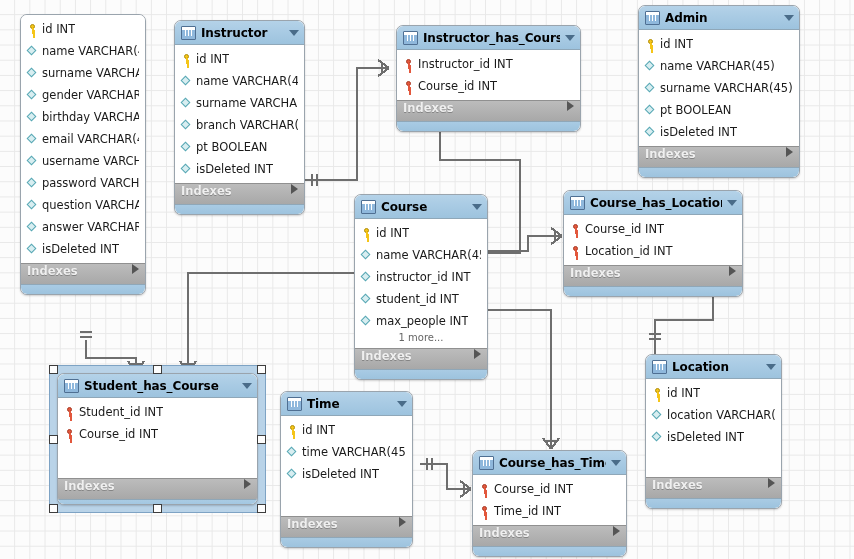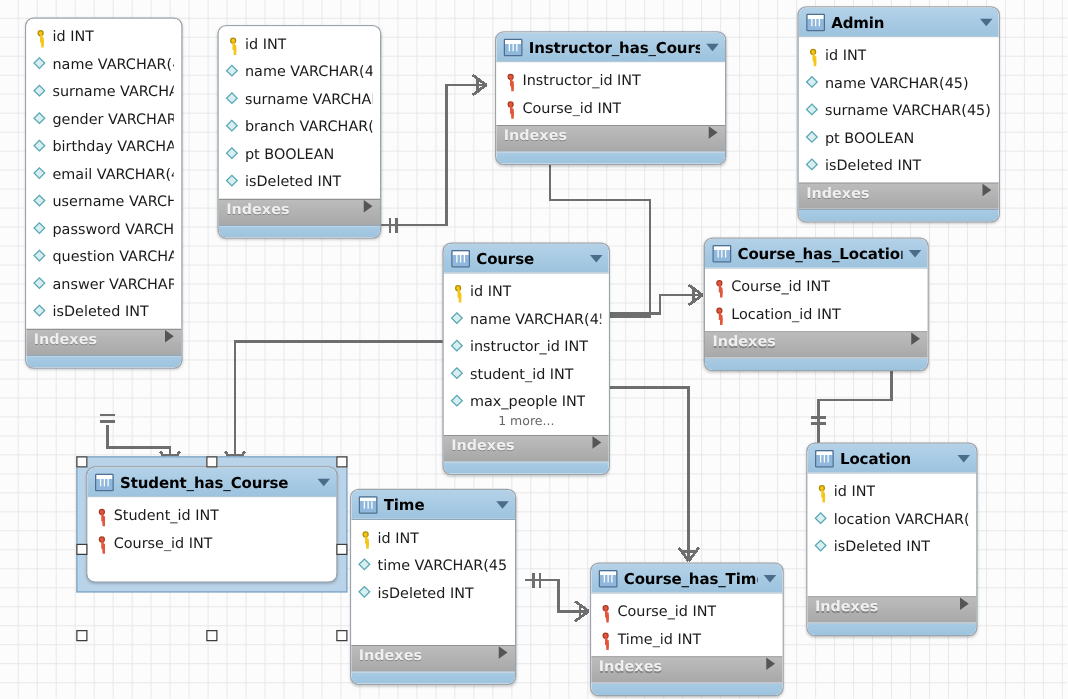--- a/index.html
+++ b/index.html
@@ -223,20 +223,25 @@
           <span class="ctxt">isDeleted INT</span>
         </div>
       </div>
       <div class="idx">
         <span class="lbl">Indexes</span>
         <span class="tri"></span>
       </div>
       <div class="foot"></div>
     </div>
     <div class="tbl" style="left: 174px; top: 20px; width: 131px;">
+      <div class="hdr">
+        <span class="tico"></span>
+        <span class="tname">Instructor</span>
+        <span class="caret"></span>
+      </div>
       <div class="cols">
         <div class="col">
           <span class="ico pk"></span>
           <span class="ctxt">id INT</span>
         </div>
         <div class="col">
           <span class="ico dia"></span>
           <span class="ctxt">name VARCHAR(45)</span>
         </div>
         <div class="col">
@@ -395,21 +400,21 @@
           <span class="ctxt">isDeleted INT</span>
         </div>
       </div>
       <div class="spacer" style="height: 26px;"></div>
       <div class="idx">
         <span class="lbl">Indexes</span>
         <span class="tri"></span>
       </div>
       <div class="foot"></div>
     </div>
-    <div class="selwrap" style="left: 49px; top: 365px; width: 217px; height: 109px; margin-left: 12px;">
+    <div class="selwrap" style="left: 49px; top: 365px; width: 217px; height: 148px;">
       <div class="selbg"></div>
       <div class="tbl" style="left: 8px; top: 8px; width: 201px;">
         <div class="hdr">
           <span class="tico"></span>
           <span class="tname">Student_has_Course</span>
           <span class="caret"></span>
         </div>
         <div class="cols">
           <div class="col">
             <span class="ico fk"></span>

